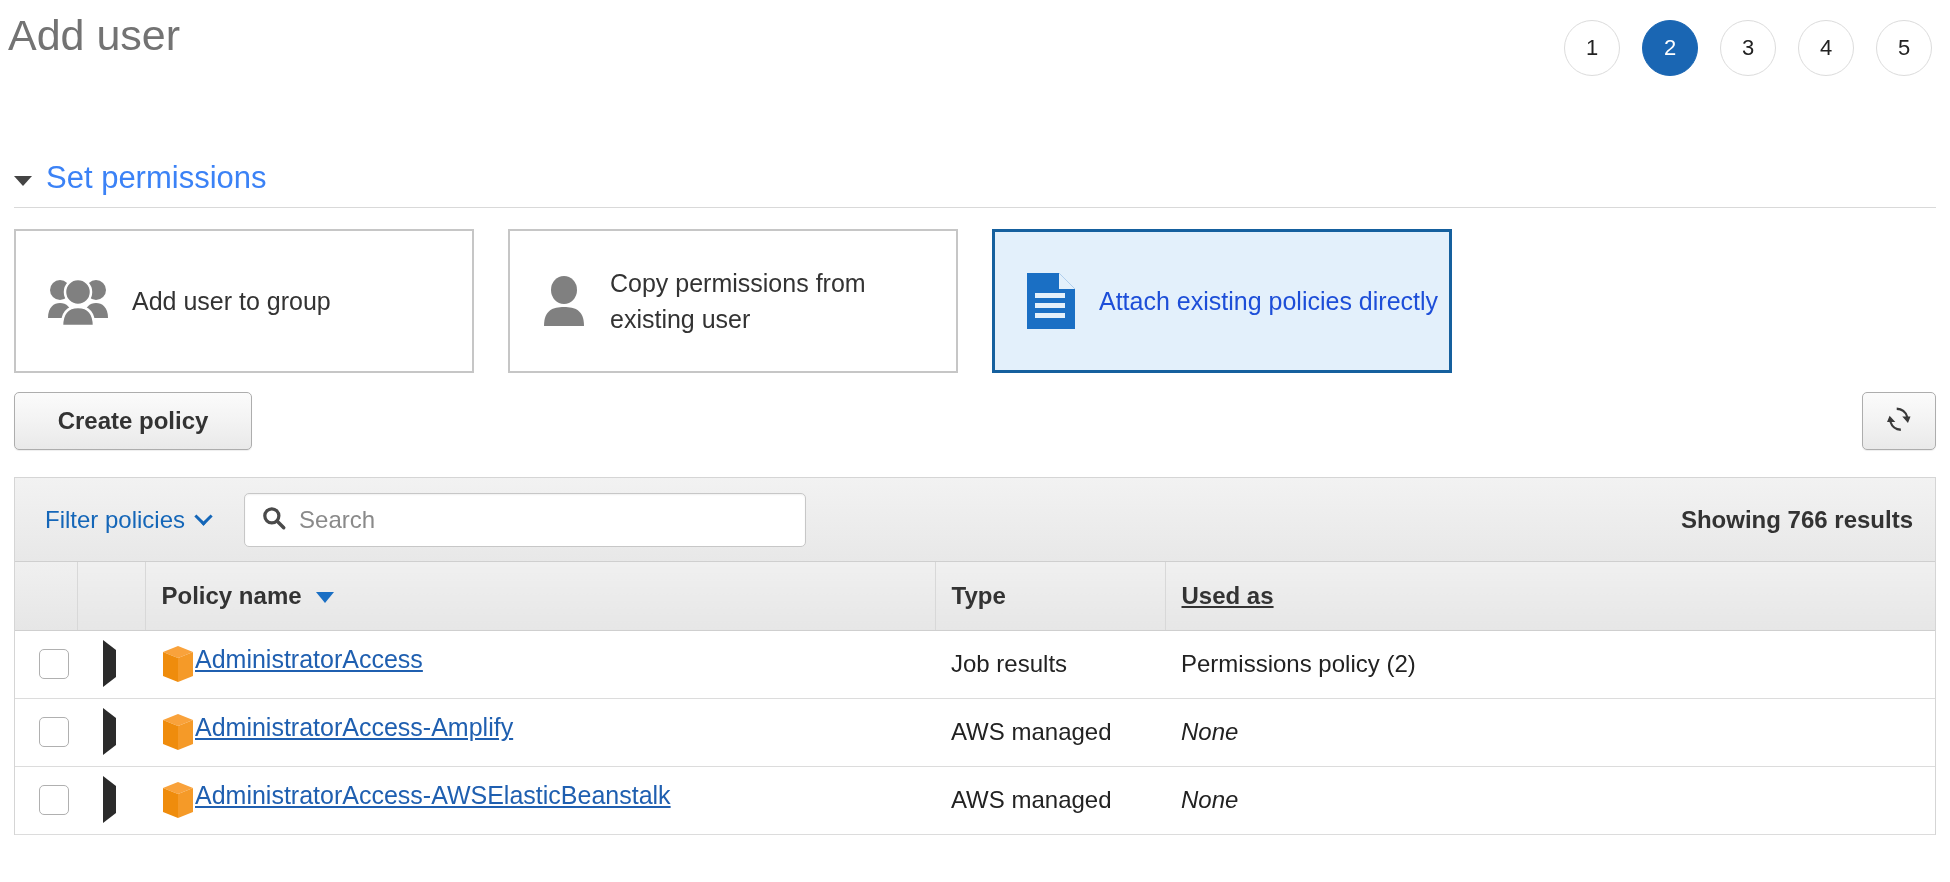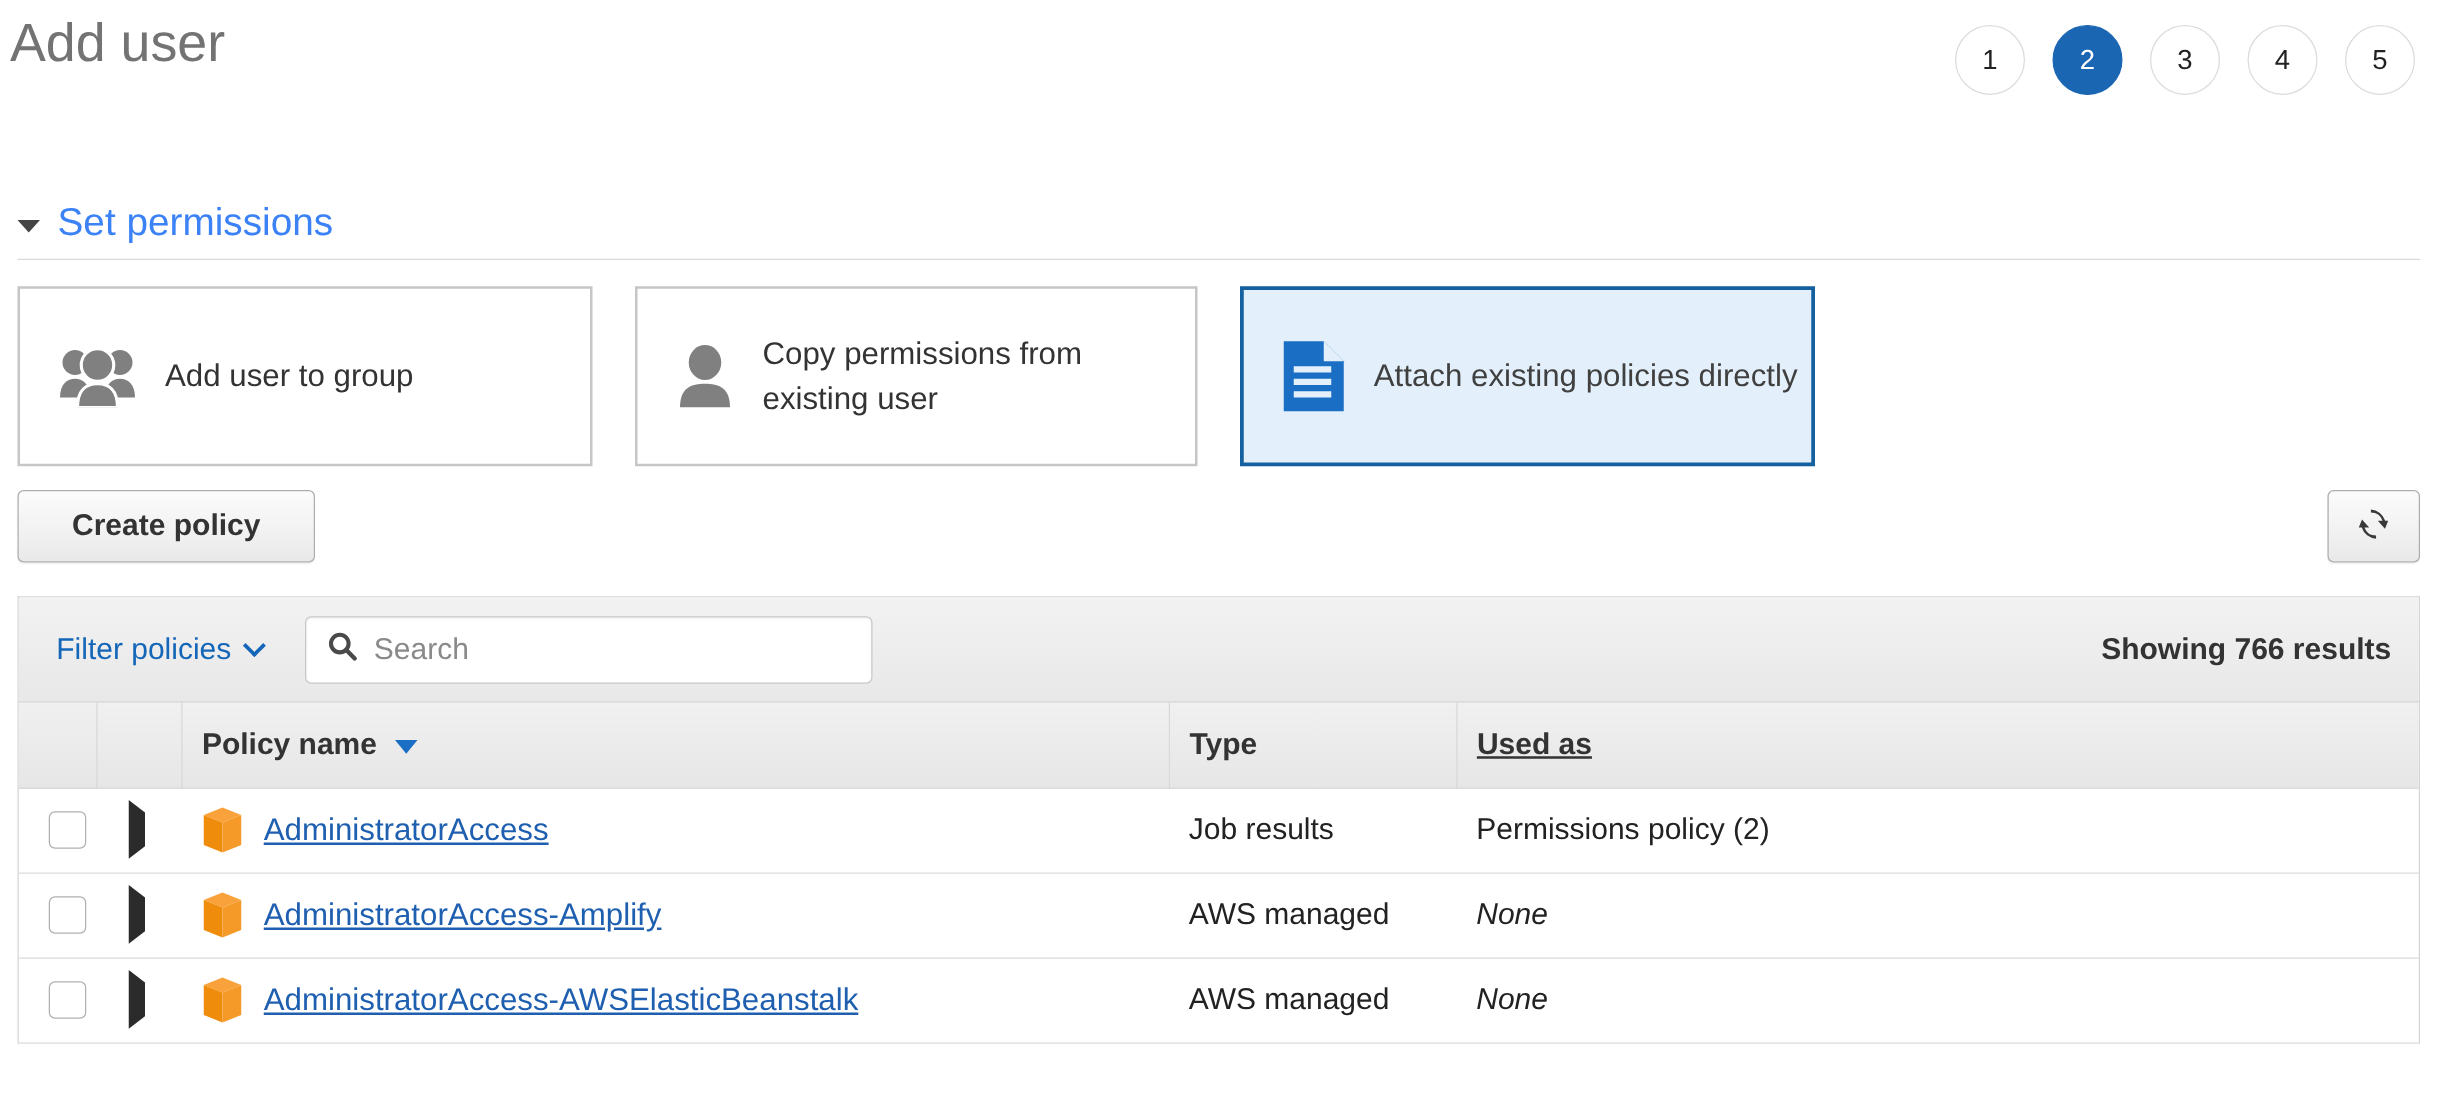--- a/index.html
+++ b/index.html
@@ -68,21 +68,21 @@
   }
   .card.w1 { width: 460px; }
   .card.w2 { width: 450px; }
   .card.w3 { width: 460px; }
   .card.selected {
     border: 3px solid #15609e; background: #e3f0fb;
   }
   .card-label {
     font-size: 25px; color: #333333; line-height: 36px;
   }
-  .card.selected .card-label { color: #404040; }
+  .card.selected .card-label { color: #1d4ed8; }
 
   
   .icon-group { width: 64px; height: 50px; position: relative; flex: none; }
   .icon-person { width: 48px; height: 50px; position: relative; flex: none; }
   .icon-doc { width: 52px; height: 60px; position: relative; flex: none; }
 
   
   .btn {
     position: absolute;
     border: 1px solid #adadad; border-radius: 5px;
@@ -117,21 +117,21 @@
     color: #1466b8; font-size: 24px; font-weight: normal;
     margin-left: 8px;
   }
   .chev-down {
     width: 13px; height: 13px;
     border-right: 3px solid #1466b8; border-bottom: 3px solid #1466b8;
     transform: rotate(45deg); margin-top: -6px;
   }
   .search-box {
     margin-left: 34px;
-    width: 454px; height: 54px;
+    width: 562px; height: 54px;
     background: #ffffff; border: 1px solid #c7c7c7; border-radius: 5px;
     display: flex; align-items: center; gap: 12px; padding: 0 16px;
     box-shadow: inset 0 1px 2px rgba(0,0,0,.06);
   }
   .search-text { color: #8a8a8a; font-size: 24px; }
   .showing {
     position: absolute; right: 22px;
     font-size: 24px; font-weight: bold; color: #333333;
   }
 
@@ -170,21 +170,21 @@
     width: 30px; height: 30px; border: 1px solid #b0b0b0; border-radius: 5px;
     background: #ffffff; display: block; margin-left: 8px;
   }
   .tri-right {
     width: 0; height: 0;
     border-top: 10px solid transparent;
     border-bottom: 10px solid transparent;
     border-left: 13px solid #2b2b2b;
     margin-left: 10px;
   }
-  .name-cell { display: flex; align-items: center; gap: 16px; }
+  .name-cell { display: flex; }
   .policy-link { color: #1f5fb0; font-size: 25px; }
   .none-val { color: #909090; font-style: italic; }
   .cube { width: 34px; height: 38px; flex: none; }
 </style>
 </head>
 <body>
 
 <div class="page">
 
   <div class="header">

